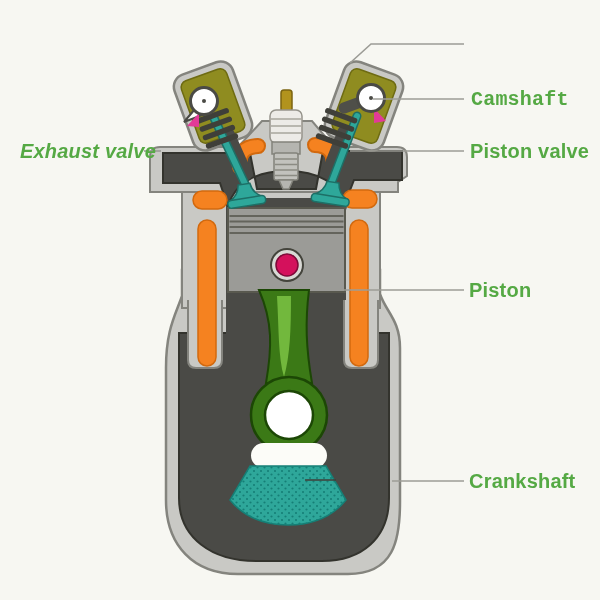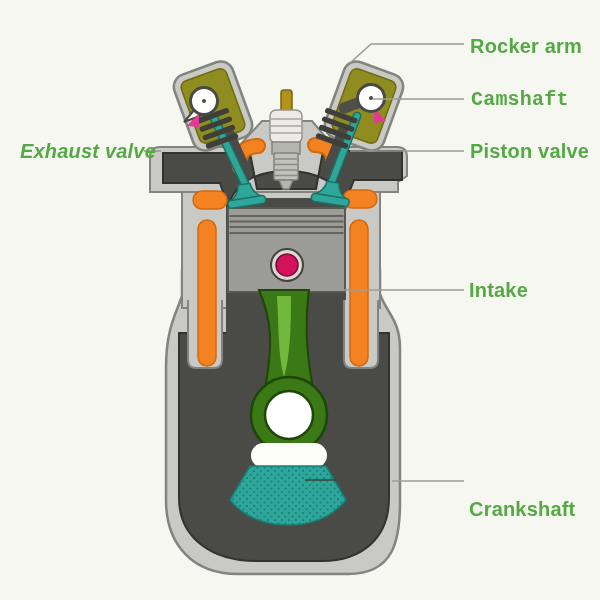--- a/index.html
+++ b/index.html
@@ -162,20 +162,19 @@
   <g stroke="#9c9c96" stroke-width="1.6" fill="none">
     <polyline points="350,63 371,44 464,44"></polyline>
     <line x1="373" y1="99" x2="464" y2="99"></line>
     <line x1="350" y1="151" x2="464" y2="151"></line>
     <line x1="144" y1="151" x2="161" y2="151"></line>
     <line x1="341" y1="290" x2="464" y2="290"></line>
     <line x1="392" y1="481" x2="464" y2="481"></line>
   </g>
 </svg>
 
-  <div class="lbl" style="left:470px;top:36px;">Rocker arm</div>
   <div class="lbl" style="left:471px;top:90px;font-family:Liberation Mono, monospace;">Camshaft</div>
   <div class="lbl" style="left:470px;top:141px;">Piston valve</div>
   <div class="lbl" style="left:20px;top:141px;font-style:italic;">Exhaust valve</div>
-  <div class="lbl" style="left:469px;top:280px;">Intake</div>
-  <div class="lbl" style="left:469px;top:499px;">Crankshaft</div>
+  <div class="lbl" style="left:469px;top:280px;">Piston</div>
+  <div class="lbl" style="left:469px;top:471px;">Crankshaft</div>
 
 </div>
 
 </body></html>

